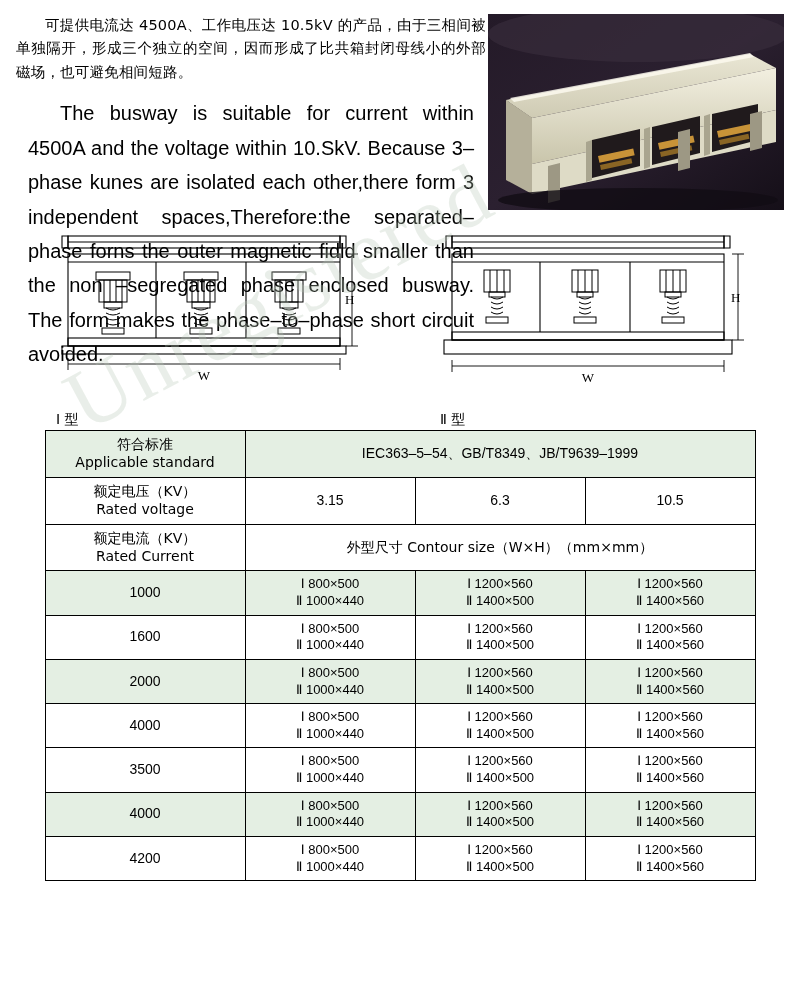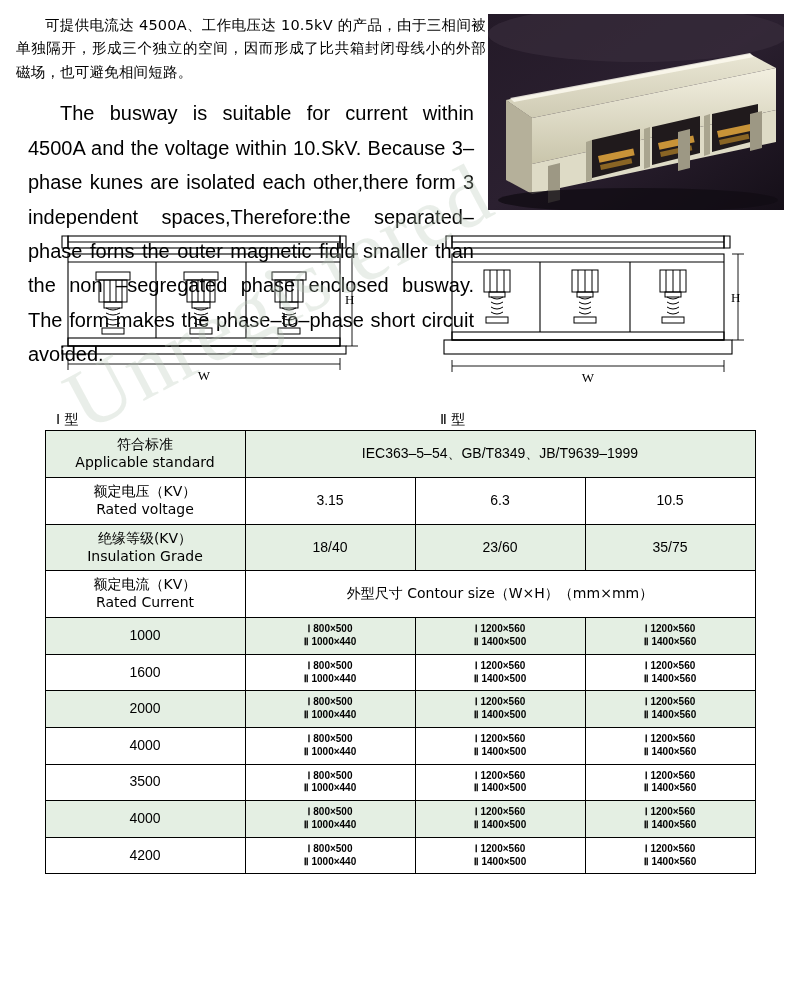--- a/index.html
+++ b/index.html
@@ -90,21 +90,21 @@
     line-height: 1.28;
   }
   td.hdr-cn {
     font-family: "DejaVu Sans", sans-serif;
     font-size: 14.5px;
   }
   .cell-two-line span { display: block; }
   tr.shade td { background: #e4efe3; }
   .col-label { width: 200px; }
   .val { font-size: 14.5px; }
-  .sizecell span { display: block; font-size: 10px; font-weight: bold; }
+  .sizecell span { display: block; font-size: 13px; font-weight: normal; }
   .cur { font-size: 14.5px; }
 
   
   .watermark {
     position: absolute;
     left: 120px;
     top: 190px;
     width: 620px;
     height: 460px;
     pointer-events: none;
@@ -334,29 +334,20 @@
       <tr>
         <td class="col-label hdr-cn cell-two-line">
           <span>额定电压（KV）</span>
           <span>Rated voltage</span>
         </td>
         <td class="val">3.15</td>
         <td class="val">6.3</td>
         <td class="val">10.5</td>
       </tr>
 
-      <tr class="shade">
-        <td class="col-label hdr-cn cell-two-line">
-          <span>绝缘等级(KV）</span>
-          <span>Insulation Grade</span>
-        </td>
-        <td class="val">18/40</td>
-        <td class="val">23/60</td>
-        <td class="val">35/75</td>
-      </tr>
 
       <tr>
         <td class="col-label hdr-cn cell-two-line">
           <span>额定电流（KV）</span>
           <span>Rated Current</span>
         </td>
         <td colspan="3" class="hdr-cn">外型尺寸 Contour size（W×H）（mm×mm）</td>
       </tr>
 
       <tr class="shade">

